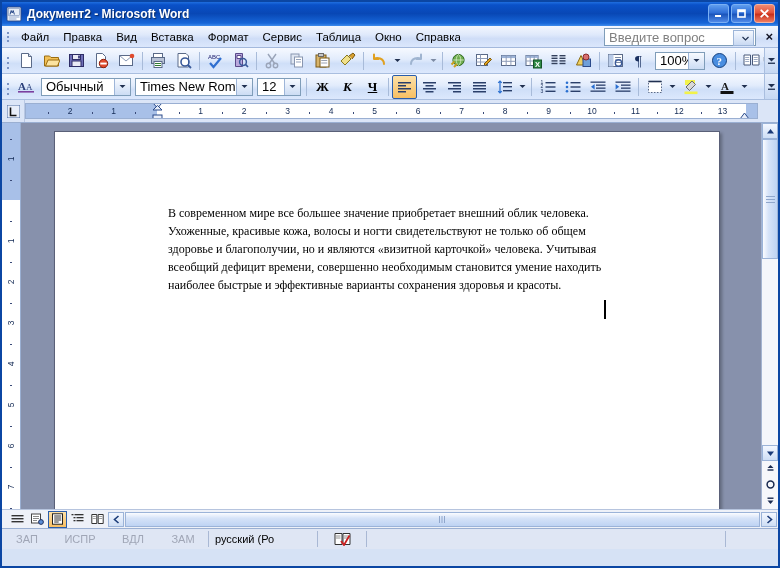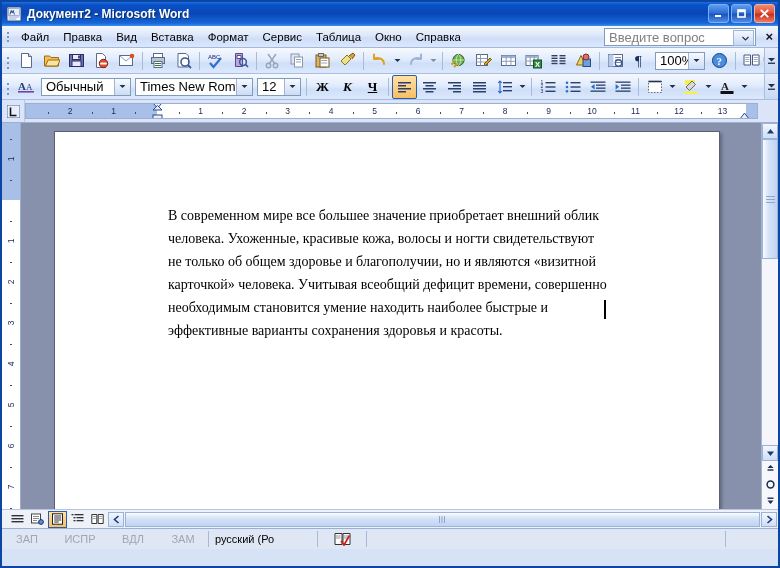--- a/index.html
+++ b/index.html
@@ -126,21 +126,21 @@
     transform:translate(-50%,-50%) rotate(-90deg);}
   .vruler .vdot{position:absolute;left:8px;width:2px;height:1px;background:#3a4a78;}
   .docarea{flex:1;position:relative;background:#8791ac;overflow:hidden;}
   .page{
     position:absolute;left:33px;top:8px;width:664px;height:410px;
     background:#fff;border:1px solid #5a6078;
     box-shadow:2px 2px 3px rgba(0,0,0,.28);
   }
   .doctext{
     position:absolute;left:113px;top:72px;width:440px;
-    font-family:"Liberation Serif", serif;font-size:14px;line-height:23px;
+    font-family:"Liberation Serif", serif;font-size:12px;line-height:18px;
     color:#000;text-align:left;
   }
   .caret{
     position:absolute;left:549px;top:168px;width:2px;height:19px;background:#000;
   }
   
   .callout{position:absolute;left:560px;top:322px;width:165px;height:58px;}
   .callout .shadow{
     position:absolute;left:6px;top:6px;width:153px;height:52px;
     background:#808080;border-radius:12px;

